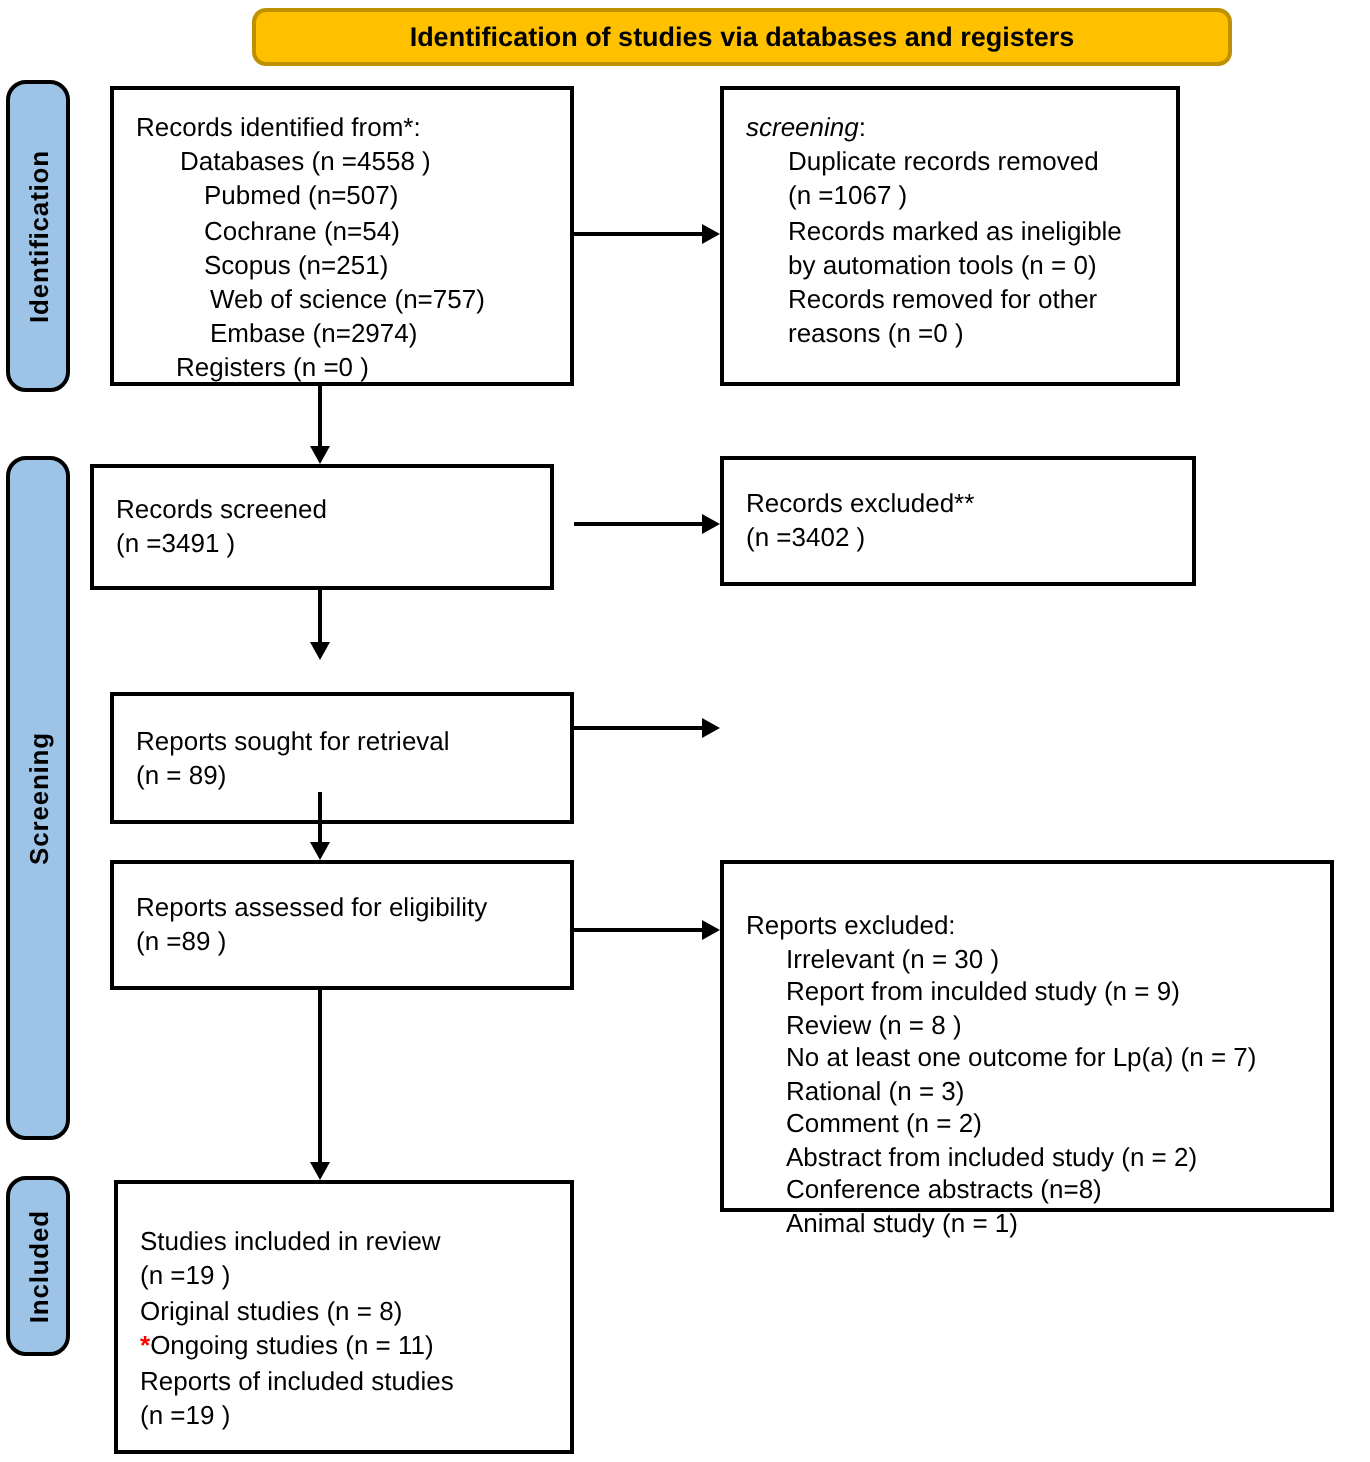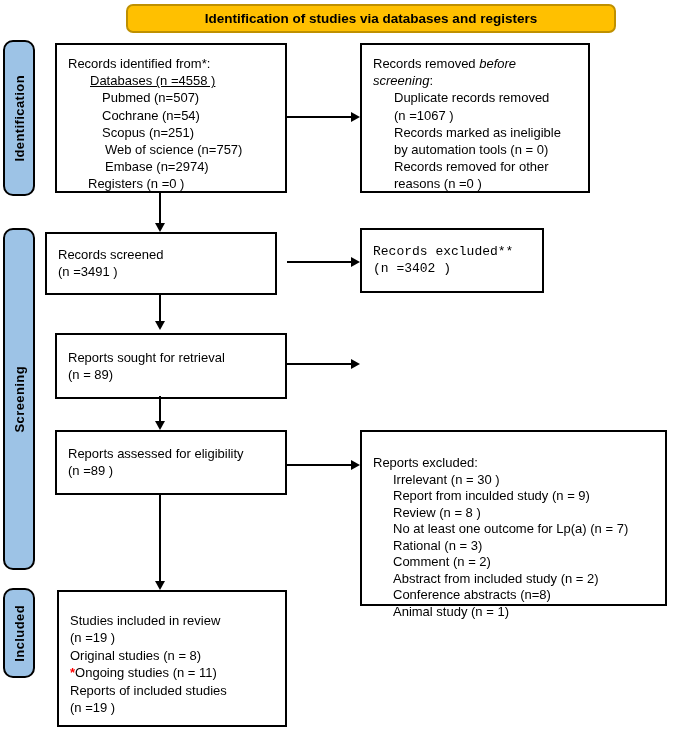--- a/index.html
+++ b/index.html
@@ -22,21 +22,21 @@
   }
   .stagebar .vtext{
     writing-mode:vertical-rl;transform:rotate(180deg);
     font-size:13px;font-weight:bold;letter-spacing:0.4px;white-space:nowrap;
   }
   .box{
     position:absolute;background:#fff;border:2px solid #000;
     font-size:13px;line-height:17.2px;
   }
   .box .ln{white-space:nowrap;}
-  .ind1{padding-left:22px;text-decoration:underline;}
+  .ind1{padding-left:22px;}
   .ind2{padding-left:34px;}
   .ind2b{padding-left:37px;}
   .indreg{padding-left:20px;}
   .ind1b{padding-left:21px;}
   .indx{padding-left:20px;}
   .tight{line-height:16.5px;}
   .red{color:#FF0000;font-weight:bold;}
   .vline{position:absolute;width:2px;background:#000;}
   .hline{position:absolute;height:2px;background:#000;}
   .head-down{position:absolute;width:0;height:0;
@@ -70,40 +70,39 @@
     <div class="ln ind1">Databases (n =4558 )</div>
     <div class="ln ind2">Pubmed (n=507)</div>
     <div class="ln ind2">Cochrane (n=54)</div>
     <div class="ln ind2">Scopus (n=251)</div>
     <div class="ln ind2b">Web of science (n=757)</div>
     <div class="ln ind2b">Embase (n=2974)</div>
     <div class="ln indreg">Registers (n =0 )</div>
   </div>
 
   <div class="box" style="left:360px;top:43px;width:230px;height:150px;padding:10px 2px 0 11px;">
-    <div class="ln"><span>Records removed </span><i>before</i></div>
     <div class="ln"><i>screening</i><span>:</span></div>
     <div class="ln ind1b">Duplicate records removed</div>
     <div class="ln ind1b">(n =1067 )</div>
     <div class="ln ind1b">Records marked as ineligible</div>
     <div class="ln ind1b">by automation tools (n = 0)</div>
     <div class="ln ind1b">Records removed for other</div>
     <div class="ln ind1b">reasons (n =0 )</div>
   </div>
 
   <div class="box" style="left:45px;top:232px;width:232px;height:63px;padding:12px 2px 0 11px;">
     <div class="ln">Records screened</div>
     <div class="ln">(n =3491 )</div>
   </div>
-  <div class="box" style="left:360px;top:228px;width:184px;height:65px;padding:13px 2px 0 11px;font-family:Liberation Mono, monospace;">
+  <div class="box" style="left:360px;top:228px;width:238px;height:65px;padding:13px 2px 0 11px;">
     <div class="ln">Records excluded**</div>
     <div class="ln">(n =3402 )</div>
   </div>
 
-  <div class="box" style="left:55px;top:333px;width:232px;height:66px;padding:14px 2px 0 11px;">
+  <div class="box" style="left:55px;top:346px;width:232px;height:66px;padding:14px 2px 0 11px;">
     <div class="ln">Reports sought for retrieval</div>
     <div class="ln">(n = 89)</div>
   </div>
 
   <div class="box" style="left:55px;top:430px;width:232px;height:65px;padding:13px 2px 0 11px;">
     <div class="ln">Reports assessed for eligibility</div>
     <div class="ln">(n =89 )</div>
   </div>
   <div class="box tight" style="left:360px;top:430px;width:307px;height:176px;padding:23px 2px 0 11px;">
     <div class="ln">Reports excluded:</div>

